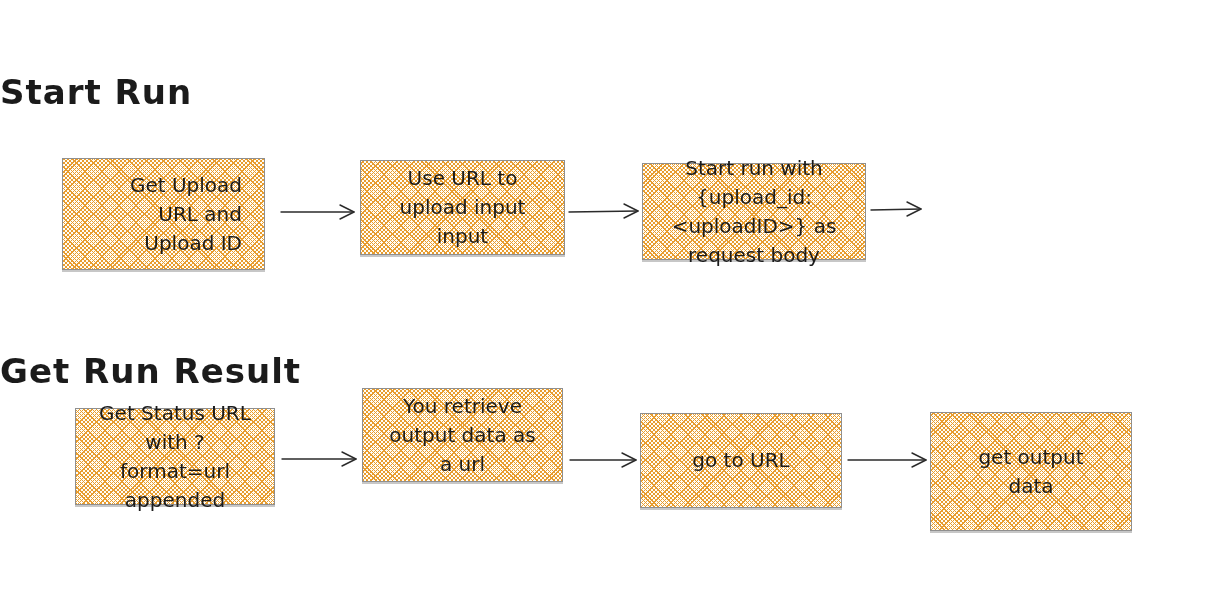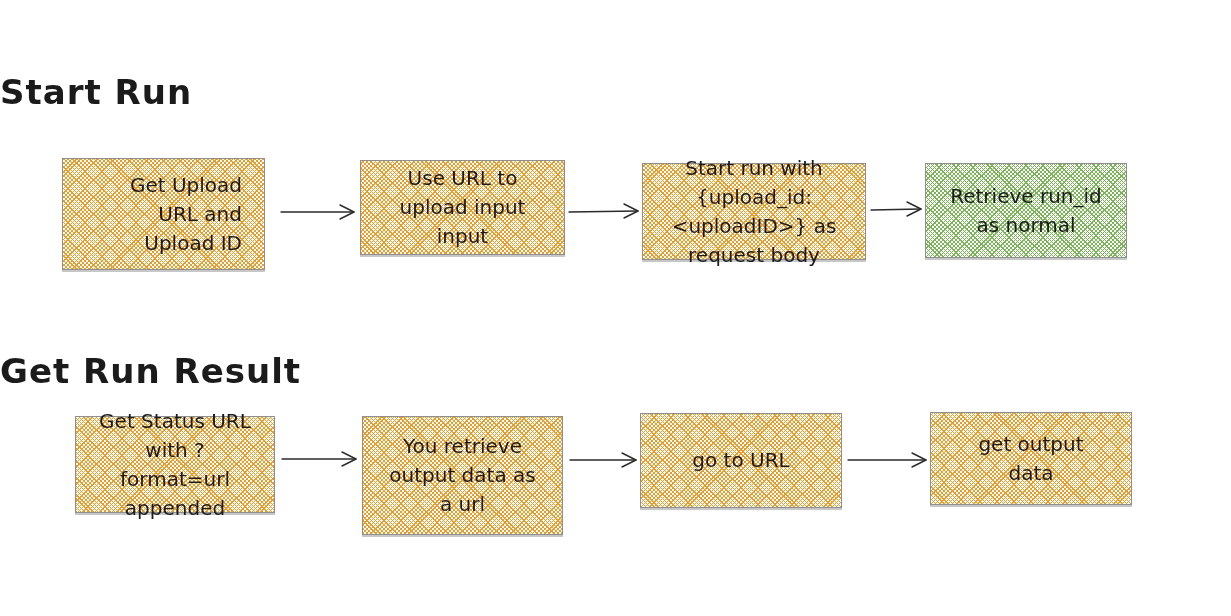--- a/index.html
+++ b/index.html
@@ -40,45 +40,44 @@
       repeating-linear-gradient(-45deg, var(--hatch,#e89c2e) 0 0.9px, transparent 0.9px 3px);
   }
   .node-orange{--hatch:var(--box-hatch-orange,#e89c2e);}
   .node-green {--hatch:var(--box-hatch-green,#7cb35a); background-color:#fbfdf8;}
   
   .b11{left:62px; top:158px;width:203px;height:112px;text-align:right;}
   .b12{left:360px;top:160px;width:205px;height:95px;}
   .b13{left:642px;top:163px;width:224px;height:97px;padding:4px 26px;}
   .b14{left:925px;top:163px;width:202px;height:95px;}
   
-  .b21{left:75px; top:408px;width:200px;height:97px;margin-top:8px;}
-  .b22{left:362px;top:416px;width:201px;height:119px;}
+  .b21{left:75px; top:408px;width:200px;height:97px;}
+  .b22{left:362px;top:388px;width:201px;height:94px;}
   .b23{left:640px;top:413px;width:202px;height:95px;text-align:right;}
-  .b24{left:930px;top:412px;width:202px;height:93px;}
+  .b24{left:930px;top:412px;width:202px;height:119px;}
   .arrows{position:absolute;left:0;top:0;width:1231px;height:616px;pointer-events:none;}
   .arrows line,.arrows polyline{
     stroke:var(--arrow,#2b2b2b);
     stroke-width:1.4;
     fill:none;
     stroke-linecap:round;
     stroke-linejoin:round;
   }
 </style>
 </head>
 <body>
 
 <div class="canvas">
 
   <div class="flow-title t1">Start Run</div>
   <div class="flow-title t2">Get Run Result</div>
 
   <div class="node node-orange b11">Get Upload URL and Upload ID</div>
   <div class="node node-orange b12">Use URL to upload input input</div>
   <div class="node node-orange b13">Start run with {upload_id: &lt;uploadID&gt;} as request body</div>
-  <div class="node node-green b14">Retrieve run_id as normal</div>
 
   <div class="node node-orange b21">Get Status URL with ?format=url appended</div>
   <div class="node node-orange b22">You retrieve output data as a url</div>
   <div class="node node-orange b23">go to URL</div>
   <div class="node node-orange b24">get output data</div>
 
   <svg class="arrows" viewBox="0 0 1231 616" xmlns="http://www.w3.org/2000/svg">
 
     <g>
       <line x1="281" y1="212" x2="354" y2="212"></line>

